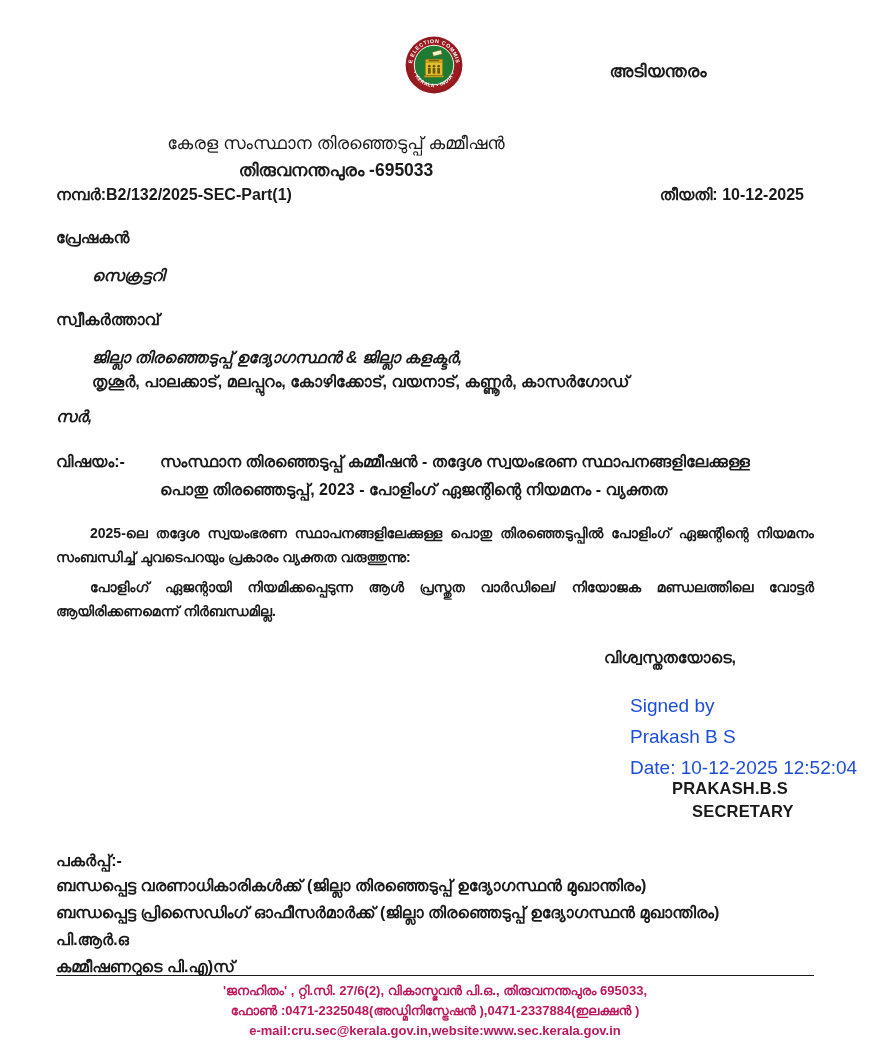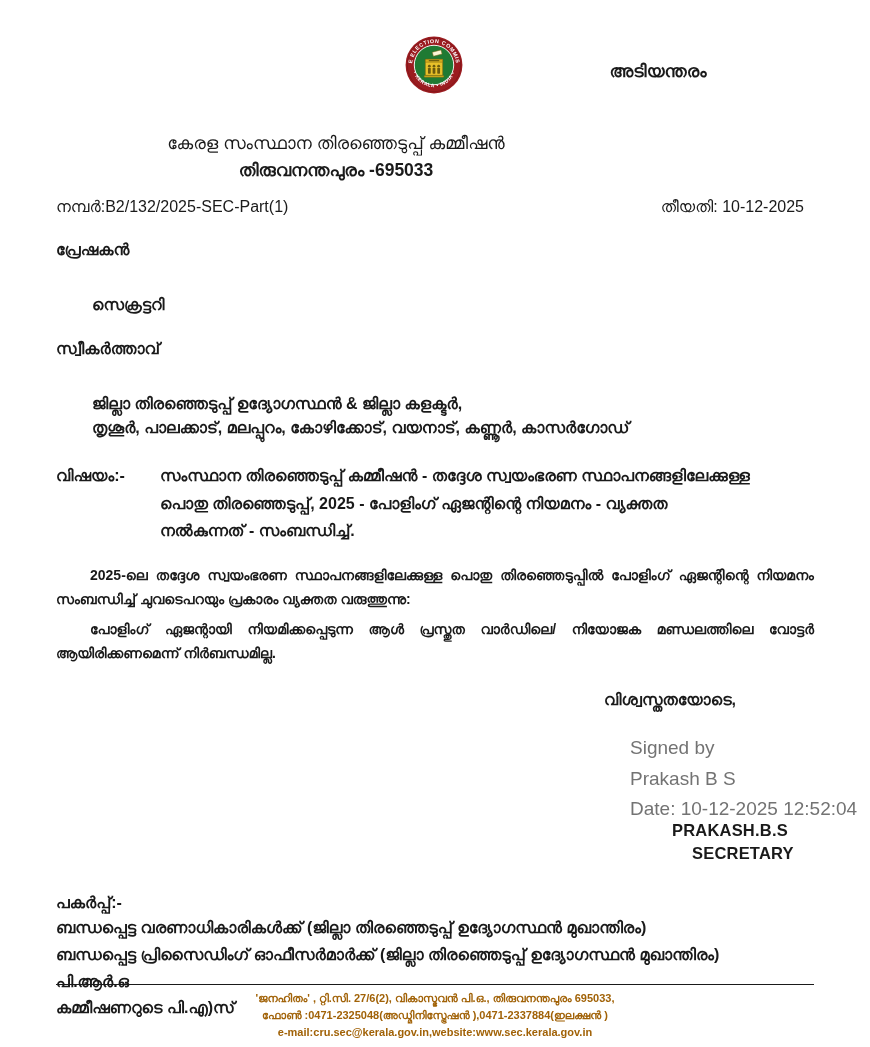--- a/index.html
+++ b/index.html
@@ -78,32 +78,32 @@
     font-weight: bold;
     line-height: 1.55;
   }
 
   
   .ref-row {
     display: flex;
     justify-content: space-between;
     align-items: flex-end;
     font-size: 16px;
-    font-weight: normal;
-    margin-top: 12px;
+    font-weight: bold;
+    margin-top: 0;
   }
   .ref-row .ref-no { white-space: nowrap; }
   .ref-row .ref-date { white-space: nowrap; padding-right: 10px; }
 
   
   .blk { font-size: 16px; font-weight: bold; }
   .blk-line { line-height: 1.5; }
   .mt-from { margin-top: 22px; }
   .indent-1 { padding-left: 36px; }
-  .mt-4 { margin-top: 31px; }
+  .mt-4 { margin-top: 14px; font-style: italic; }
   .mt-6 { margin-top: 20px; }
 
   
   .subject {
     display: flex;
     margin-top: 22px;
     font-size: 16px;
     font-weight: bold;
   }
   .subject-label {
@@ -144,21 +144,21 @@
     margin-top: 24px;
   }
   .sign-stamp {
     position: absolute;
     left: 574px;
     top: 0;
     font-size: 19px;
     font-weight: normal;
     line-height: 1.62;
     white-space: nowrap;
-    color: #737373;
+    color: #1d4ed8;
   }
   .sign-name {
     position: absolute;
     left: 616px;
     top: 88px;
     font-size: 16.5px;
     font-weight: bold;
     letter-spacing: .2px;
     white-space: nowrap;
   }
@@ -192,24 +192,24 @@
     right: 56px;
     bottom: 6px;
   }
   .footer-rule {
     border: 0;
     border-top: 1.6px solid #1a1a1a;
     margin: 0 0 5px 0;
   }
   .footer-line {
     text-align: center;
-    font-size: 11px;
-    font-weight: bold;
-    line-height: 1.55;
-    color: #a16207;
+    font-size: 13px;
+    font-weight: bold;
+    line-height: 1.55;
+    color: #be185d;
   }
   .footer-line.email { font-weight: bold; }
 </style>
 </head>
 <body>
 
 <div class="page">
 
   <div class="header-zone">
 
@@ -266,27 +266,27 @@
     <div class="blk-line">പ്രേഷകൻ</div>
     <div class="blk-line indent-1 mt-4">സെക്രട്ടറി</div>
   </div>
 
   <div class="blk mt-6">
     <div class="blk-line">സ്വീകർത്താവ്</div>
     <div class="blk-line indent-1 mt-4">ജില്ലാ തിരഞ്ഞെടുപ്പ് ഉദ്യോഗസ്ഥൻ &amp; ജില്ലാ കളക്ടർ,</div>
     <div class="blk-line indent-1">തൃശൂർ, പാലക്കാട്, മലപ്പുറം, കോഴിക്കോട്, വയനാട്, കണ്ണൂർ, കാസർഗോഡ്</div>
   </div>
 
+  <div class="blk mt-4">സർ,</div>
 
   <div class="subject">
     <div class="subject-label">വിഷയം:-</div>
     <div class="subject-body">
       <div>സംസ്ഥാന തിരഞ്ഞെടുപ്പ് കമ്മീഷൻ - തദ്ദേശ സ്വയംഭരണ സ്ഥാപനങ്ങളിലേക്കുള്ള</div>
-      <div>പൊതു തിരഞ്ഞെടുപ്പ്, 2025 - പോളിംഗ് ഏജന്റിന്റെ നിയമനം - വ്യക്തത</div>
-      <div class="lastline">നൽകുന്നത് - സംബന്ധിച്ച്.</div>
+      <div>പൊതു തിരഞ്ഞെടുപ്പ്, 2023 - പോളിംഗ് ഏജന്റിന്റെ നിയമനം - വ്യക്തത</div>
     </div>
   </div>
 
   <div class="para">2025-ലെ തദ്ദേശ സ്വയംഭരണ സ്ഥാപനങ്ങളിലേക്കുള്ള പൊതു തിരഞ്ഞെടുപ്പിൽ പോളിംഗ് ഏജന്റിന്റെ നിയമനം സംബന്ധിച്ച് ചുവടെപറയും പ്രകാരം വ്യക്തത വരുത്തുന്നു:</div>
   <div class="para tight">പോളിംഗ് ഏജന്റായി നിയമിക്കപ്പെടുന്ന ആൾ പ്രസ്തുത വാർഡിലെ/ നിയോജക മണ്ഡലത്തിലെ വോട്ടർ ആയിരിക്കണമെന്ന് നിർബന്ധമില്ല.</div>
 
   <div class="closing">വിശ്വസ്തതയോടെ,</div>
 
   <div class="sign-wrap">
     <div class="sign-stamp">

